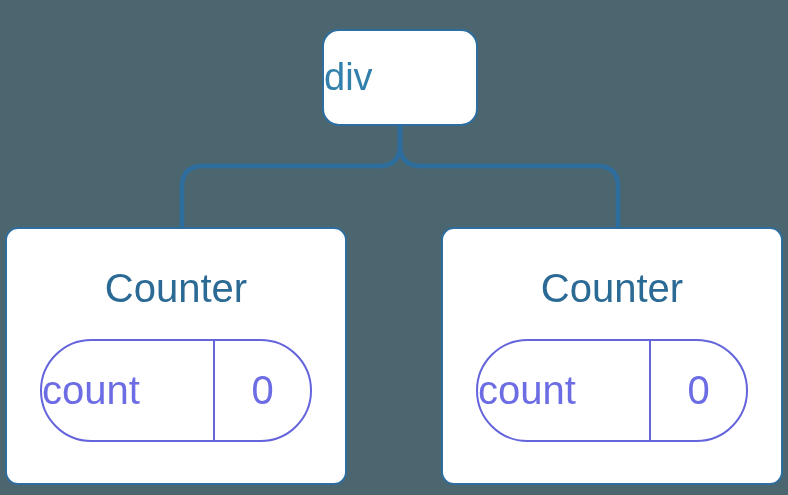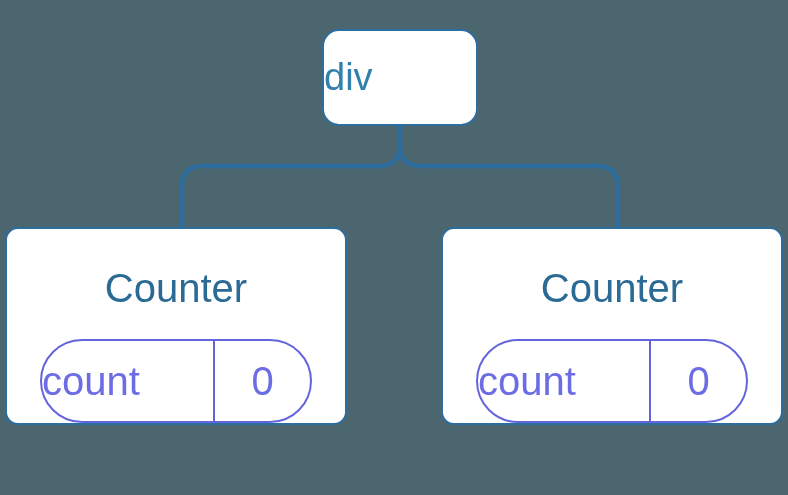--- a/index.html
+++ b/index.html
@@ -51,21 +51,21 @@
     align-items: center;
     justify-content: flex-start;
     font-size: 38px;
     font-weight: 500;
     color: var(--root-text);
     margin-top: 24px;
   }
   .counter-node {
     top: 227px;
     width: 342px;
-    height: 198px;
+    height: 258px;
     border-width: 2px;
     border-radius: 13px;
     display: flex;
     flex-direction: column;
     align-items: center;
   }
   .counter-node.left  { left: 5px; }
   .counter-node.right { left: 441px; }
   .counter-title {
     margin-top: 36px;

